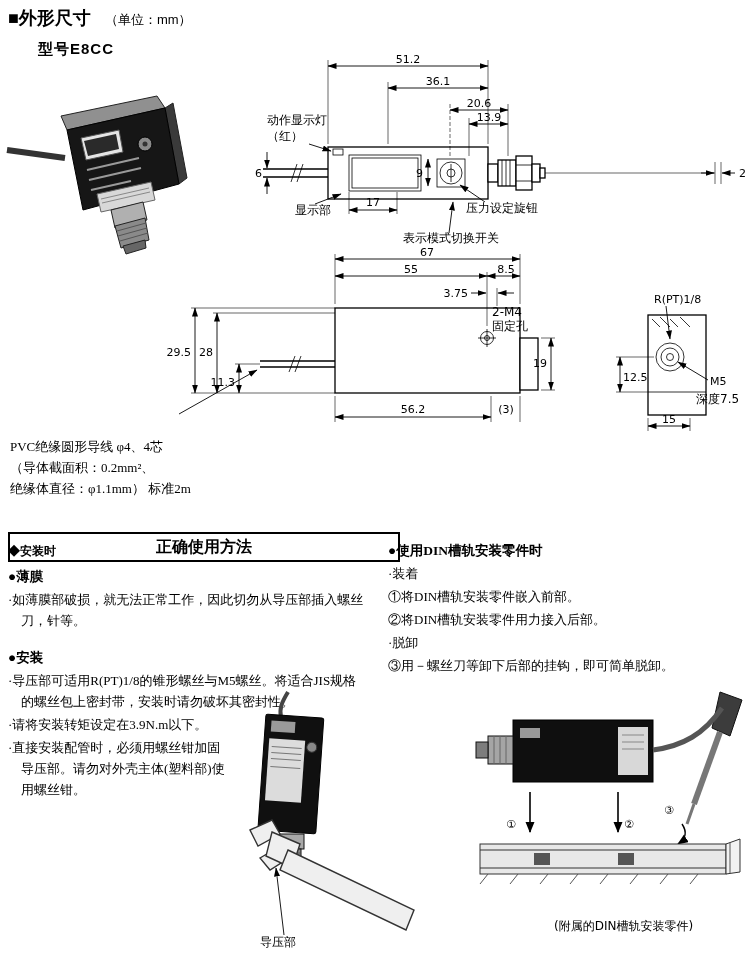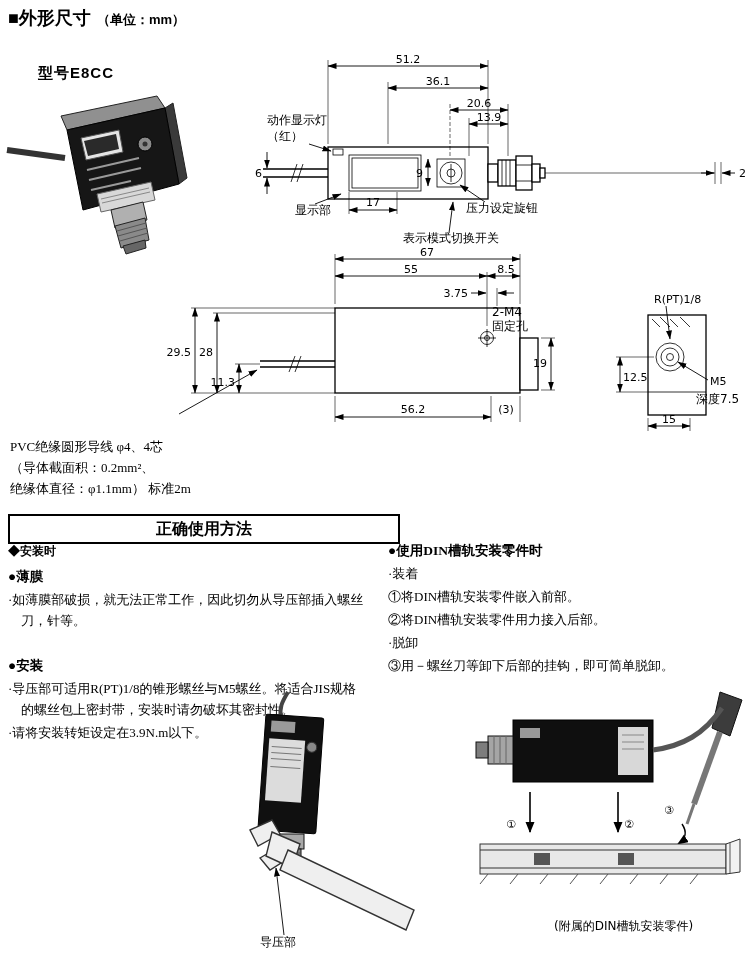--- a/index.html
+++ b/index.html
@@ -1,36 +1,36 @@
 <!DOCTYPE html>
 <html><head>
 <meta charset="utf-8">
 <style>
   *{margin:0;padding:0;box-sizing:border-box}
   html,body{background:#fff}
   body{width:750px;height:962px;position:relative;font-family:"Liberation Serif",serif;color:#000}
   .page{position:absolute;inset:0;width:750px;height:962px;background:#fff;overflow:hidden}
   .hdr{position:absolute;left:8px;top:6px;font-family:"Liberation Sans",sans-serif;font-weight:bold;font-size:18px}
-  .hdr .unit{font-size:13px;font-weight:bold;margin-left:6px}
-  .model{position:absolute;left:38px;top:64px;font-family:"Liberation Sans",sans-serif;font-weight:bold;font-size:15px;letter-spacing:1px}
+  .hdr .unit{font-size:13px;font-weight:normal;margin-left:14px}
+  .model{position:absolute;left:38px;top:40px;font-family:"Liberation Sans",sans-serif;font-weight:bold;font-size:15px;letter-spacing:1px}
   svg.abs{position:absolute;overflow:visible}
   svg text{font-family:"DejaVu Sans",sans-serif;font-size:11px;fill:#000}
   svg text.cjk{font-size:12px}
   .dl{stroke:#000;stroke-width:.9;fill:none}
   .ext{stroke:#000;stroke-width:.6;fill:none}
   .oln{stroke:#000;stroke-width:1.3;fill:#fff}
   .thin{stroke:#000;stroke-width:.8;fill:none}
   .cable-note{position:absolute;left:10px;top:436px;font-size:13px;line-height:21px}
-  .usage-box{position:absolute;left:8px;top:514px;width:392px;height:30px;border:2px solid #000;text-align:center;line-height:26px;font-family:"Liberation Sans",sans-serif;font-weight:bold;font-size:16px}
+  .usage-box{position:absolute;left:8px;top:532px;width:392px;height:30px;border:2px solid #000;text-align:center;line-height:26px;font-family:"Liberation Sans",sans-serif;font-weight:bold;font-size:16px}
   .sec-title{position:absolute;left:8px;top:543px;font-family:"Liberation Sans",sans-serif;font-weight:bold;font-size:12px}
   .col{position:absolute;font-size:13px;line-height:21px}
   .col-left{left:8px;top:566px;width:356px}
   .col-right{left:388px;top:540px;width:360px}
   .col h4{font-family:Liberation Serif, serif;font-size:13.5px;font-weight:bold;margin:0 0 2px}
-  .col h4:not(:first-child){margin-top:24px}
+  .col h4:not(:first-child){margin-top:16px}
   .col p{padding-left:1em;text-indent:-1em;margin-bottom:2px}
   .col p.narrow{width:218px}
 </style>
 </head>
 <body>
 
 <div class="page">
 
   <svg width="0" height="0" style="position:absolute">
     <defs>
@@ -233,20 +233,21 @@
     <span>正确使用方法</span>
   </div>
   <div class="sec-title">◆安装时</div>
 
   <div class="col col-left">
     <h4>●薄膜</h4>
     <p>·如薄膜部破损，就无法正常工作，因此切勿从导压部插入螺丝刀，针等。</p>
     <h4>●安装</h4>
     <p>·导压部可适用R(PT)1/8的锥形螺丝与M5螺丝。将适合JIS规格的螺丝包上密封带，安装时请勿破坏其密封性。</p>
     <p>·请将安装转矩设定在3.9N.m以下。</p>
+    <p class="narrow">·直接安装配管时，必须用螺丝钳加固导压部。请勿对外壳主体(塑料部)使用螺丝钳。</p>
   </div>
 
   <div class="col col-right">
     <h4>●使用DIN槽轨安装零件时</h4>
     <p>·装着</p>
     <p>①将DIN槽轨安装零件嵌入前部。</p>
     <p>②将DIN槽轨安装零件用力接入后部。</p>
     <p>·脱卸</p>
     <p>③用－螺丝刀等卸下后部的挂钩，即可简单脱卸。</p>
   </div>

